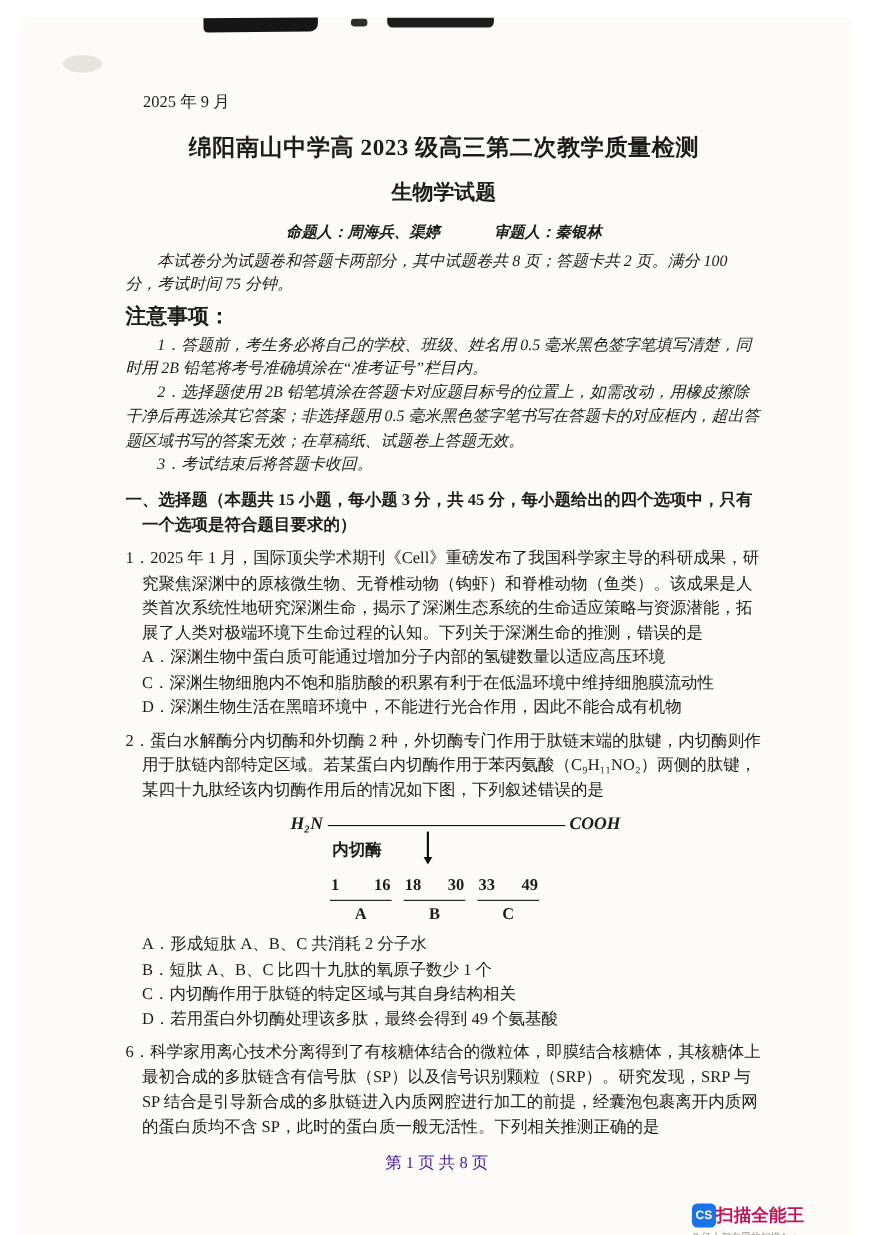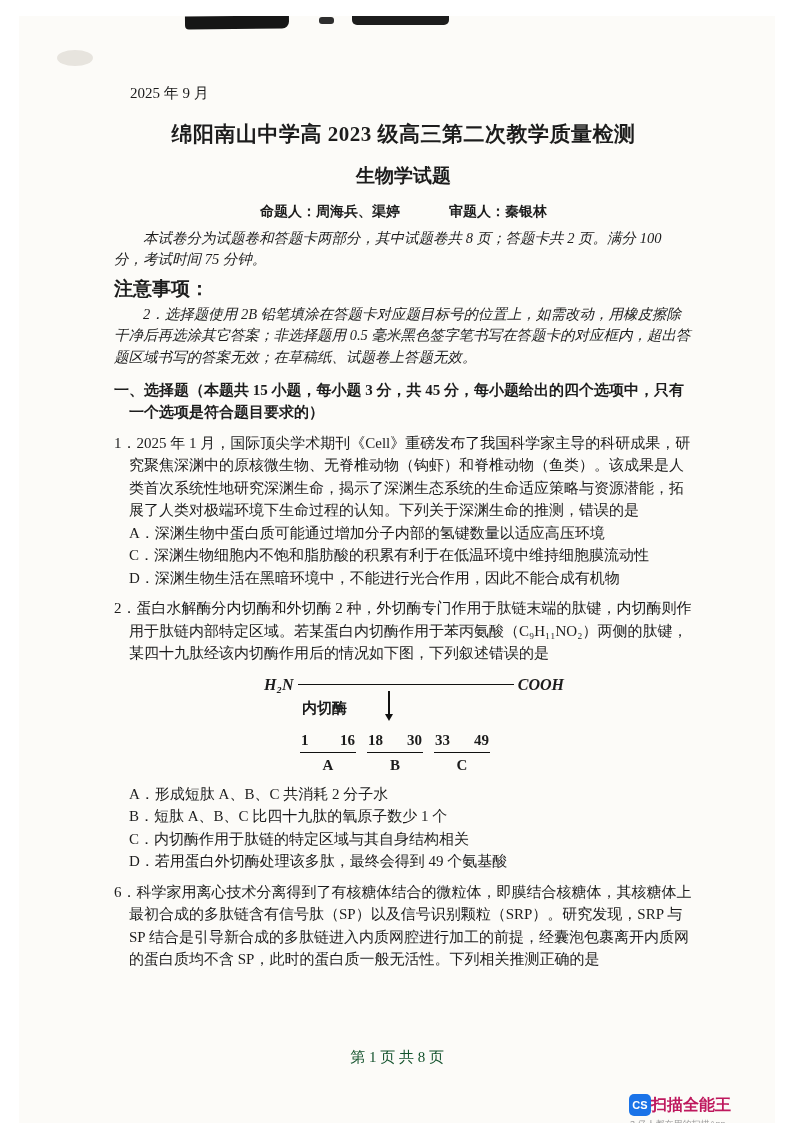--- a/index.html
+++ b/index.html
@@ -31,21 +31,21 @@
     font-size: 15px;
     line-height: 1.5;
   }
 
   .date { font-size: 15px; margin-left: 16px; margin-bottom: 14px; }
 
   .title { font-size: 21px; font-weight: 700; text-align: center; letter-spacing: 0.5px; }
   .subtitle { font-size: 19px; font-weight: 700; text-align: center; margin-top: 12px; }
 
   .authors { text-align: center; font-weight: 700; font-size: 14px; margin-top: 10px; }
-  .authors span { display: inline-block; }
+  .authors span { display: inline-block; font-style: italic; }
   .authors .gap { width: 42px; }
 
   .intro { font-style: italic; font-size: 14.5px; text-indent: 2em; margin-top: 6px; }
 
   .notice { margin-top: 4px; }
   .notice-title { font-weight: 700; font-size: 19px; }
   .notice-item { font-style: italic; font-size: 14.5px; text-indent: 2em; }
 
   .section-heading {
     font-weight: 700;
@@ -76,21 +76,21 @@
     border-bottom: 1.8px solid #111; font-weight: 700; font-size: 15px; padding: 0 1px 1px 1px;
   }
   .seg-letter { font-weight: 700; font-size: 15px; margin-top: 1px; }
 
   .footer {
     position: absolute;
     left: 0; right: 0;
     bottom: 72px;
     text-align: center;
     font-size: 15px;
-    color: #14532d;
+    color: #4c1d95;
   }
 
   .watermark {
     position: absolute;
     right: 44px;
     bottom: 8px;
     text-align: left;
     font-family: "Liberation Sans", sans-serif;
   }
   .wm-row { display: flex; align-items: flex-end; gap: 0; }
@@ -122,21 +122,23 @@
     <div class="authors">
       <span>命题人：周海兵、渠婷</span>
       <span class="gap"></span>
       <span>审题人：秦银林</span>
     </div>
 
     <p class="intro">本试卷分为试题卷和答题卡两部分，其中试题卷共 8 页；答题卡共 2 页。满分 100 分，考试时间 75 分钟。</p>
 
     <div class="notice">
       <div class="notice-title">注意事项：</div>
+      <p class="notice-item">1．答题前，考生务必将自己的学校、班级、姓名用 0.5 毫米黑色签字笔填写清楚，同时用 2B 铅笔将考号准确填涂在“准考证号”栏目内。</p>
       <p class="notice-item">2．选择题使用 2B 铅笔填涂在答题卡对应题目标号的位置上，如需改动，用橡皮擦除干净后再选涂其它答案；非选择题用 0.5 毫米黑色签字笔书写在答题卡的对应框内，超出答题区域书写的答案无效；在草稿纸、试题卷上答题无效。</p>
+      <p class="notice-item">3．考试结束后将答题卡收回。</p>
     </div>
 
     <p class="section-heading">一、选择题（本题共 15 小题，每小题 3 分，共 45 分，每小题给出的四个选项中，只有一个选项是符合题目要求的）</p>
 
     <div class="question">
       <p class="stem">1．2025 年 1 月，国际顶尖学术期刊《Cell》重磅发布了我国科学家主导的科研成果，研究聚焦深渊中的原核微生物、无脊椎动物（钩虾）和脊椎动物（鱼类）。该成果是人类首次系统性地研究深渊生命，揭示了深渊生态系统的生命适应策略与资源潜能，拓展了人类对极端环境下生命过程的认知。下列关于深渊生命的推测，错误的是</p>
       <p class="option">A．深渊生物中蛋白质可能通过增加分子内部的氢键数量以适应高压环境</p>
       <p class="option">C．深渊生物细胞内不饱和脂肪酸的积累有利于在低温环境中维持细胞膜流动性</p>
       <p class="option">D．深渊生物生活在黑暗环境中，不能进行光合作用，因此不能合成有机物</p>
     </div>

